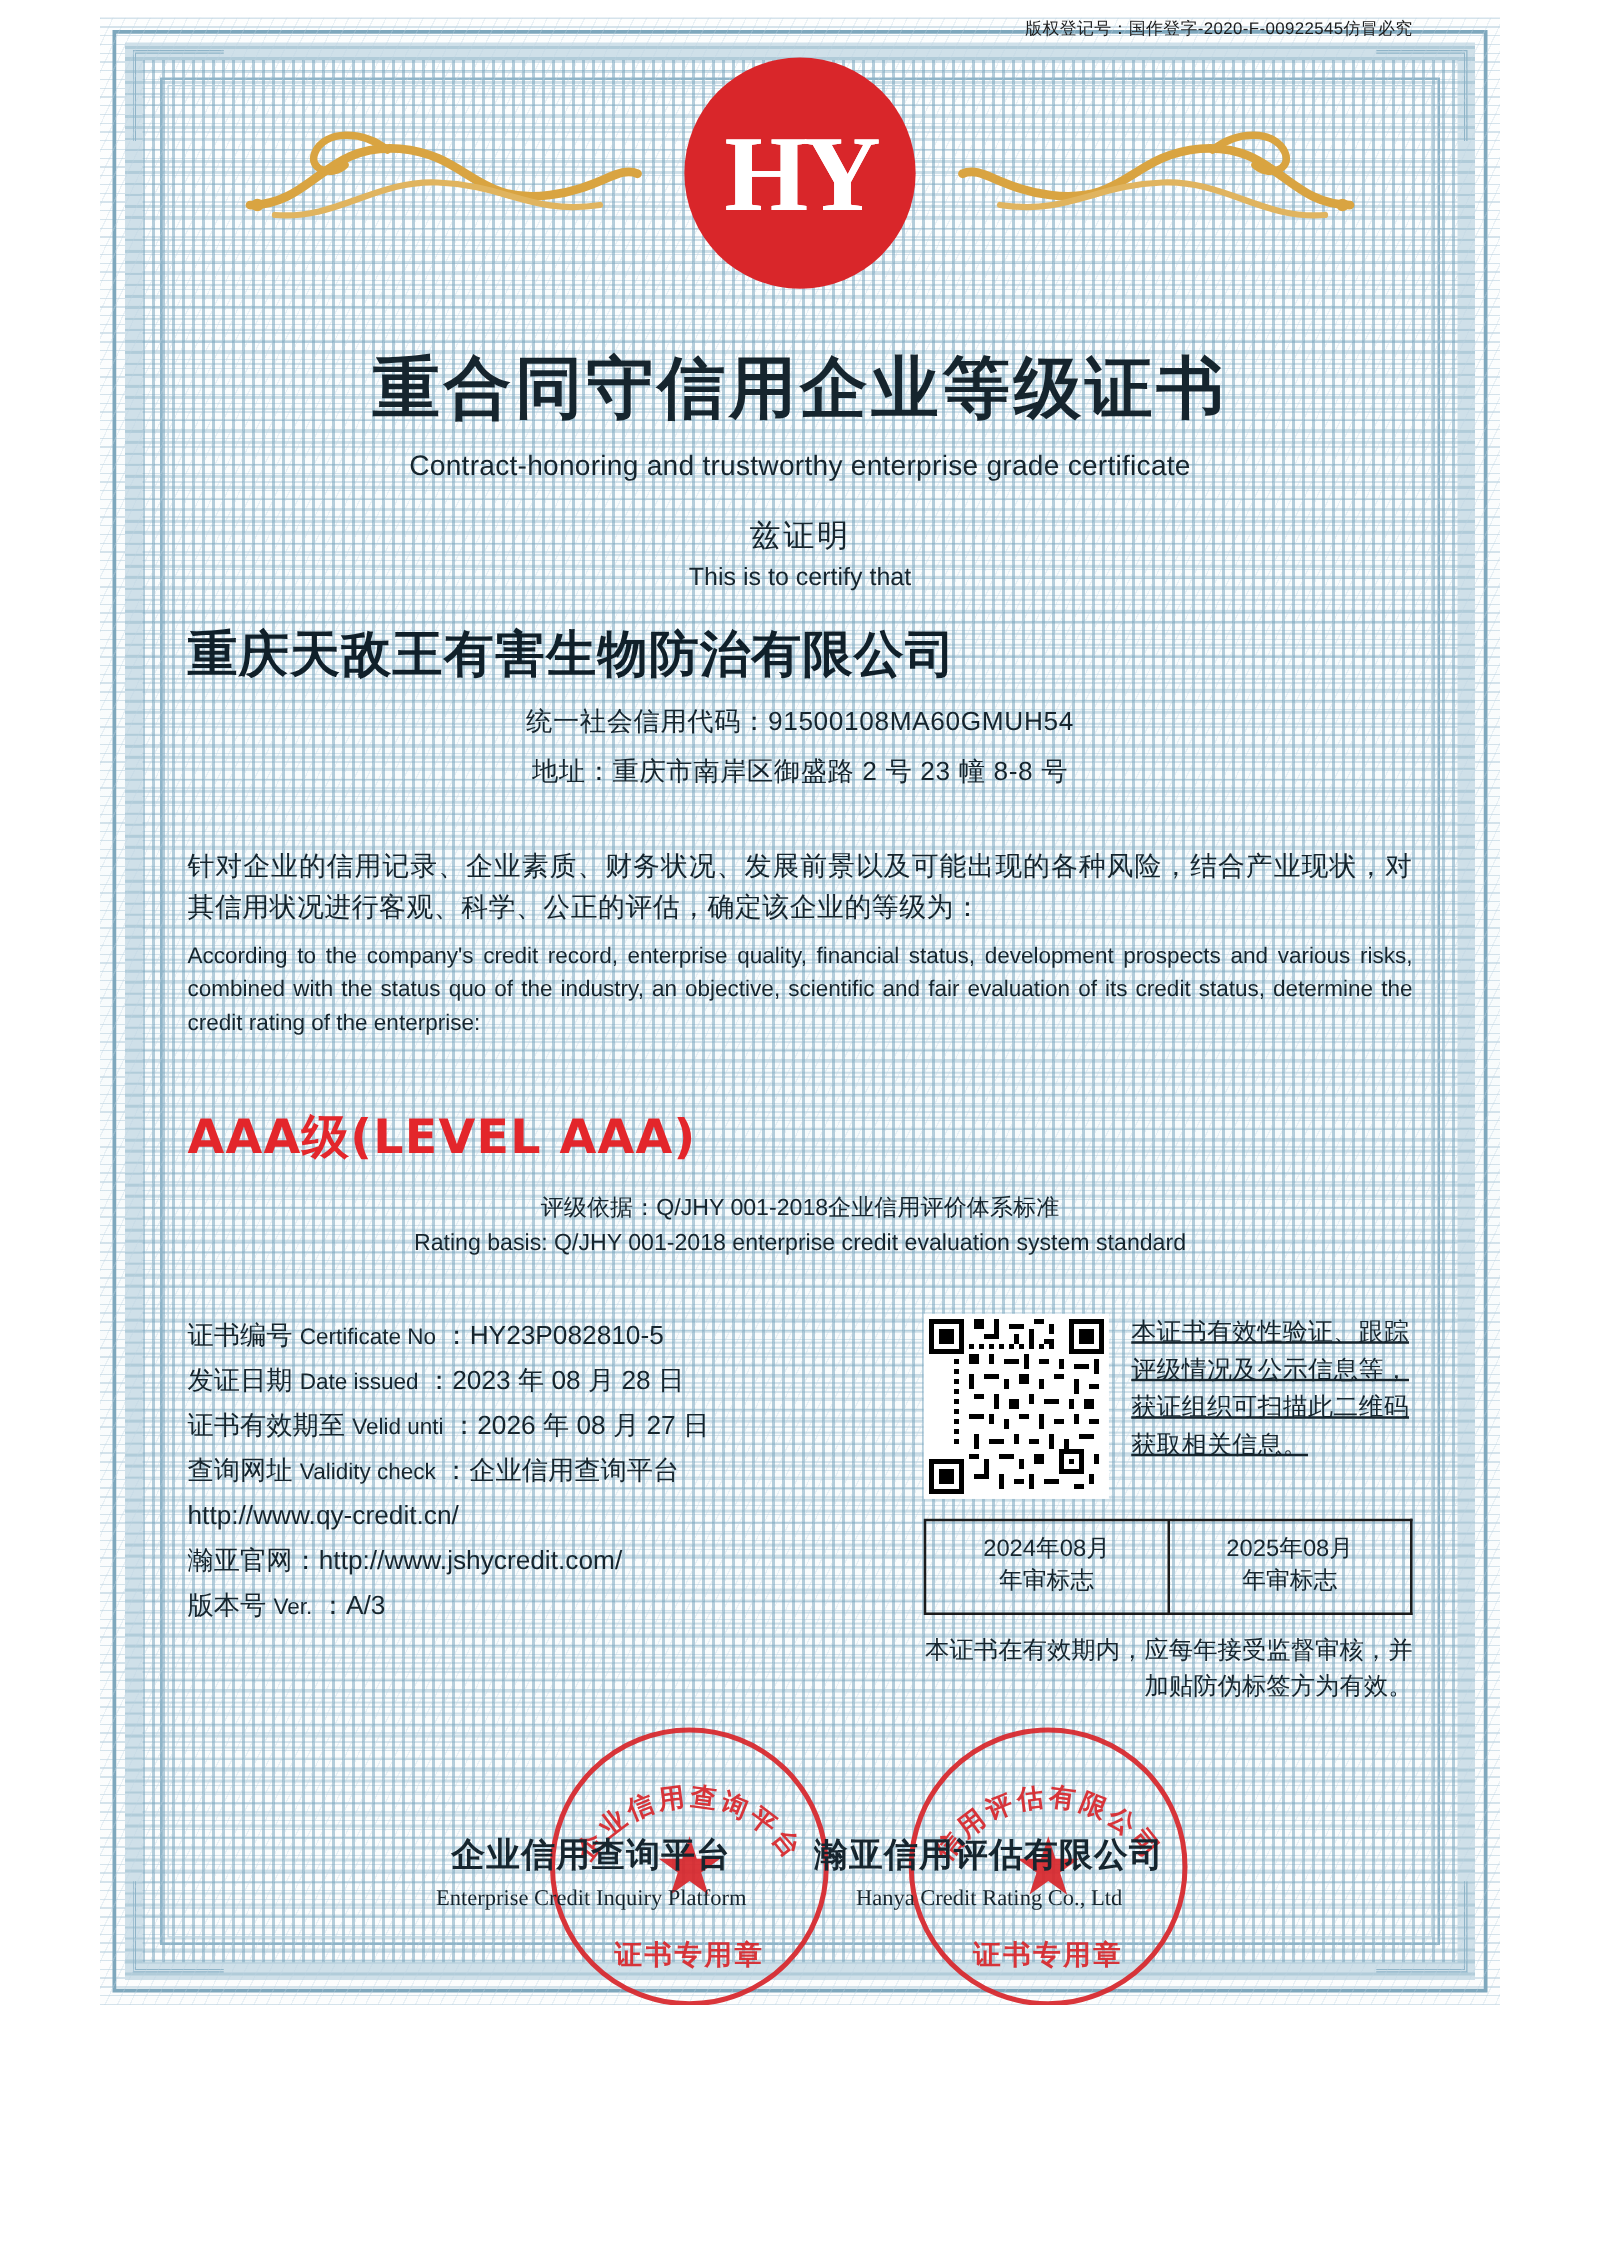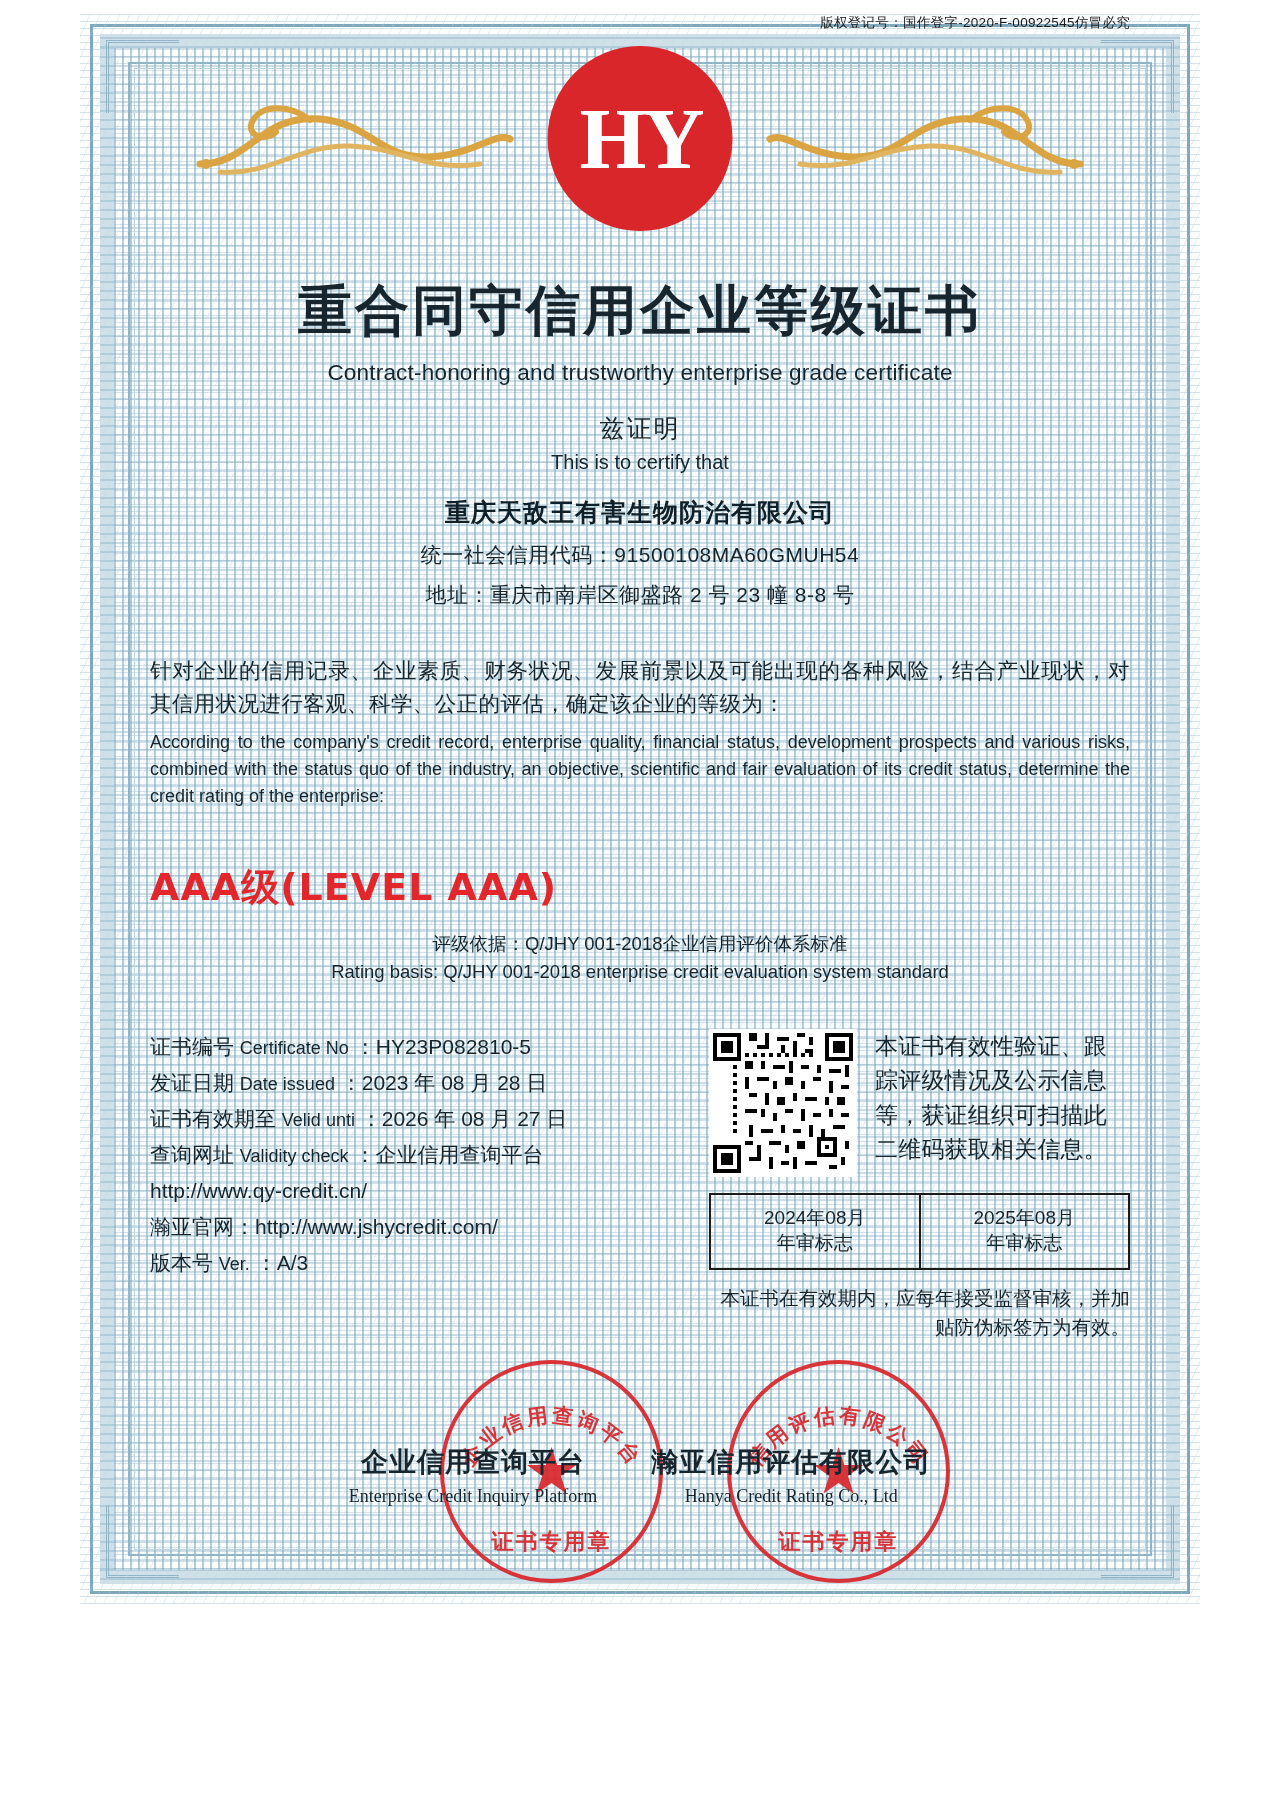--- a/index.html
+++ b/index.html
@@ -181,22 +181,21 @@
     margin-top: 26px;
     letter-spacing: 2px;
   }
   .certify-en {
     text-align: center;
     font-size: 20px;
     color: #16252e;
     margin-top: 6px;
   }
   .company {
-    text-align: center;
-    font-size: 25px;
+    font-size: 40px;
     font-weight: bold;
     color: #10202a;
     margin-top: 22px;
     letter-spacing: 1px;
   }
   .code-line, .addr-line {
     text-align: center;
     font-size: 21px;
     color: #16252e;
     margin-top: 12px;
@@ -239,21 +238,21 @@
     text-align: center;
     font-size: 18.5px;
     color: #16252e;
     margin-top: 5px;
   }
 
   
   .detail-wrap {
     display: flex;
     margin-top: 46px;
-    gap: 4px;
+    gap: 34px;
   }
   .details {
     flex: 0 0 555px;
     font-size: 21px;
     color: #16252e;
     line-height: 1.72;
   }
   .details .lbl-en { font-size: 18px; }
   .details .row { white-space: nowrap; }
 
@@ -268,24 +267,25 @@
   .qr {
     width: 148px;
     height: 148px;
     flex: 0 0 148px;
     background: #ffffff;
     padding: 0;
     position: relative;
   }
   .qr svg { display:block; }
   .qr-note {
-    font-size: 23px;
+    font-size: 20px;
     line-height: 1.5;
     color: #16252e;
     letter-spacing: .2px;
+    text-decoration: underline;
   }
   .stamp-boxes {
     display: flex;
     gap: 0;
     margin-top: 16px;
   }
   .stamp-box {
     flex: 1;
     border: 2px solid #1b1b1b;
     text-align: center;

